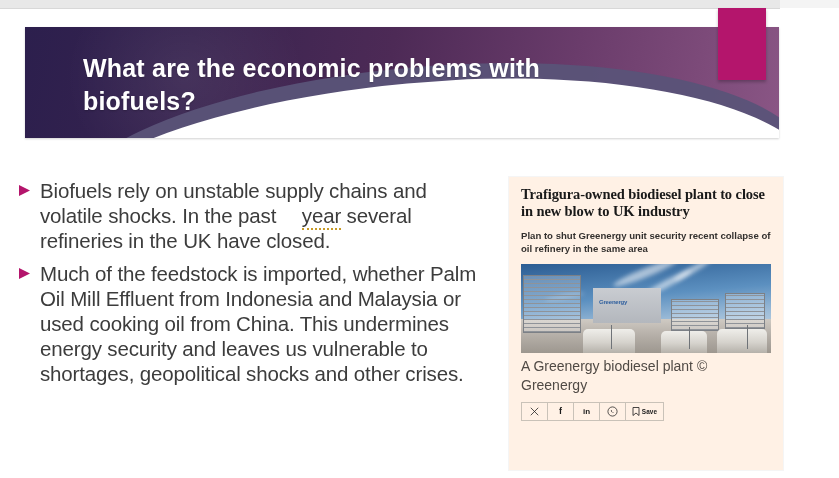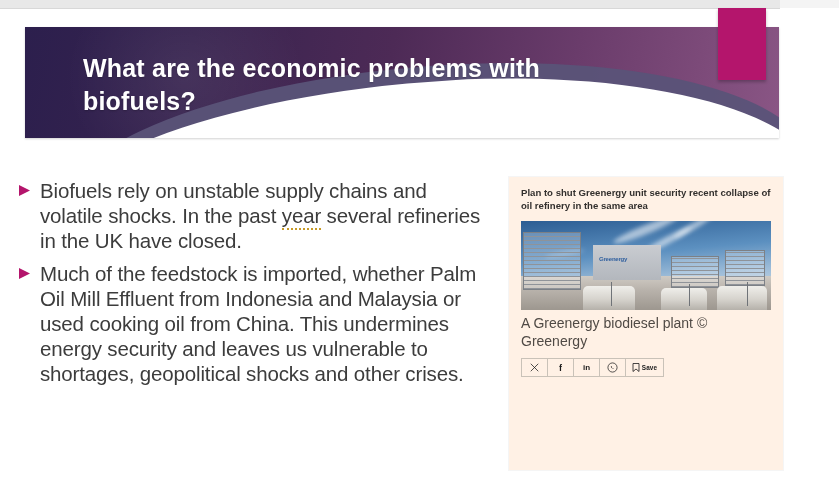--- a/index.html
+++ b/index.html
@@ -83,20 +83,21 @@
   .bullet-text{
     flex:1 1 auto;
     color:#3c3c3c;
     font-size:20.5px;
     line-height:1.22;
     letter-spacing:-.15px;
   }
   .grammar{
     border-bottom:2px dotted #c79a26;
     padding-bottom:1px;
+    margin-left:20px;
   }
 
   
   #article-card{
     position:absolute;left:509px;top:177px;width:274px;height:293px;
     background:#fff1e5;
     overflow:hidden;
     box-shadow:0 0 0 1px rgba(0,0,0,.04);
   }
   #article-headline{
@@ -215,20 +216,21 @@
         <polygon points="1,1 12,6.5 1,12" fill="#b4156c"></polygon>
       </svg>
     </div>
     <div class="bullet-text">Much of the feedstock is imported, whether Palm Oil Mill Effluent from Indonesia and Malaysia or used cooking oil from China. This undermines energy security and leaves us vulnerable to shortages, geopolitical shocks and other crises.</div>
   </div>
 
 </div>
 
 <div id="article-card">
 
+  <div id="article-headline">Trafigura-owned biodiesel plant to close in new blow to UK industry</div>
 
   <div id="article-standfirst">Plan to shut Greenergy unit security recent collapse of oil refinery in the same area</div>
 
   <div id="article-photo">
     <div class="cloud" style="left:90px;top:4px;width:70px;height:9px;transform:rotate(-22deg);"></div>
     <div class="cloud" style="left:118px;top:16px;width:56px;height:7px;transform:rotate(-28deg);"></div>
     <div class="cloud" style="left:150px;top:2px;width:46px;height:6px;transform:rotate(-30deg);"></div>
     <div class="cloud" style="left:24px;top:30px;width:40px;height:5px;transform:rotate(-10deg);opacity:.4;"></div>
 
     <div id="photo-ground"></div>

